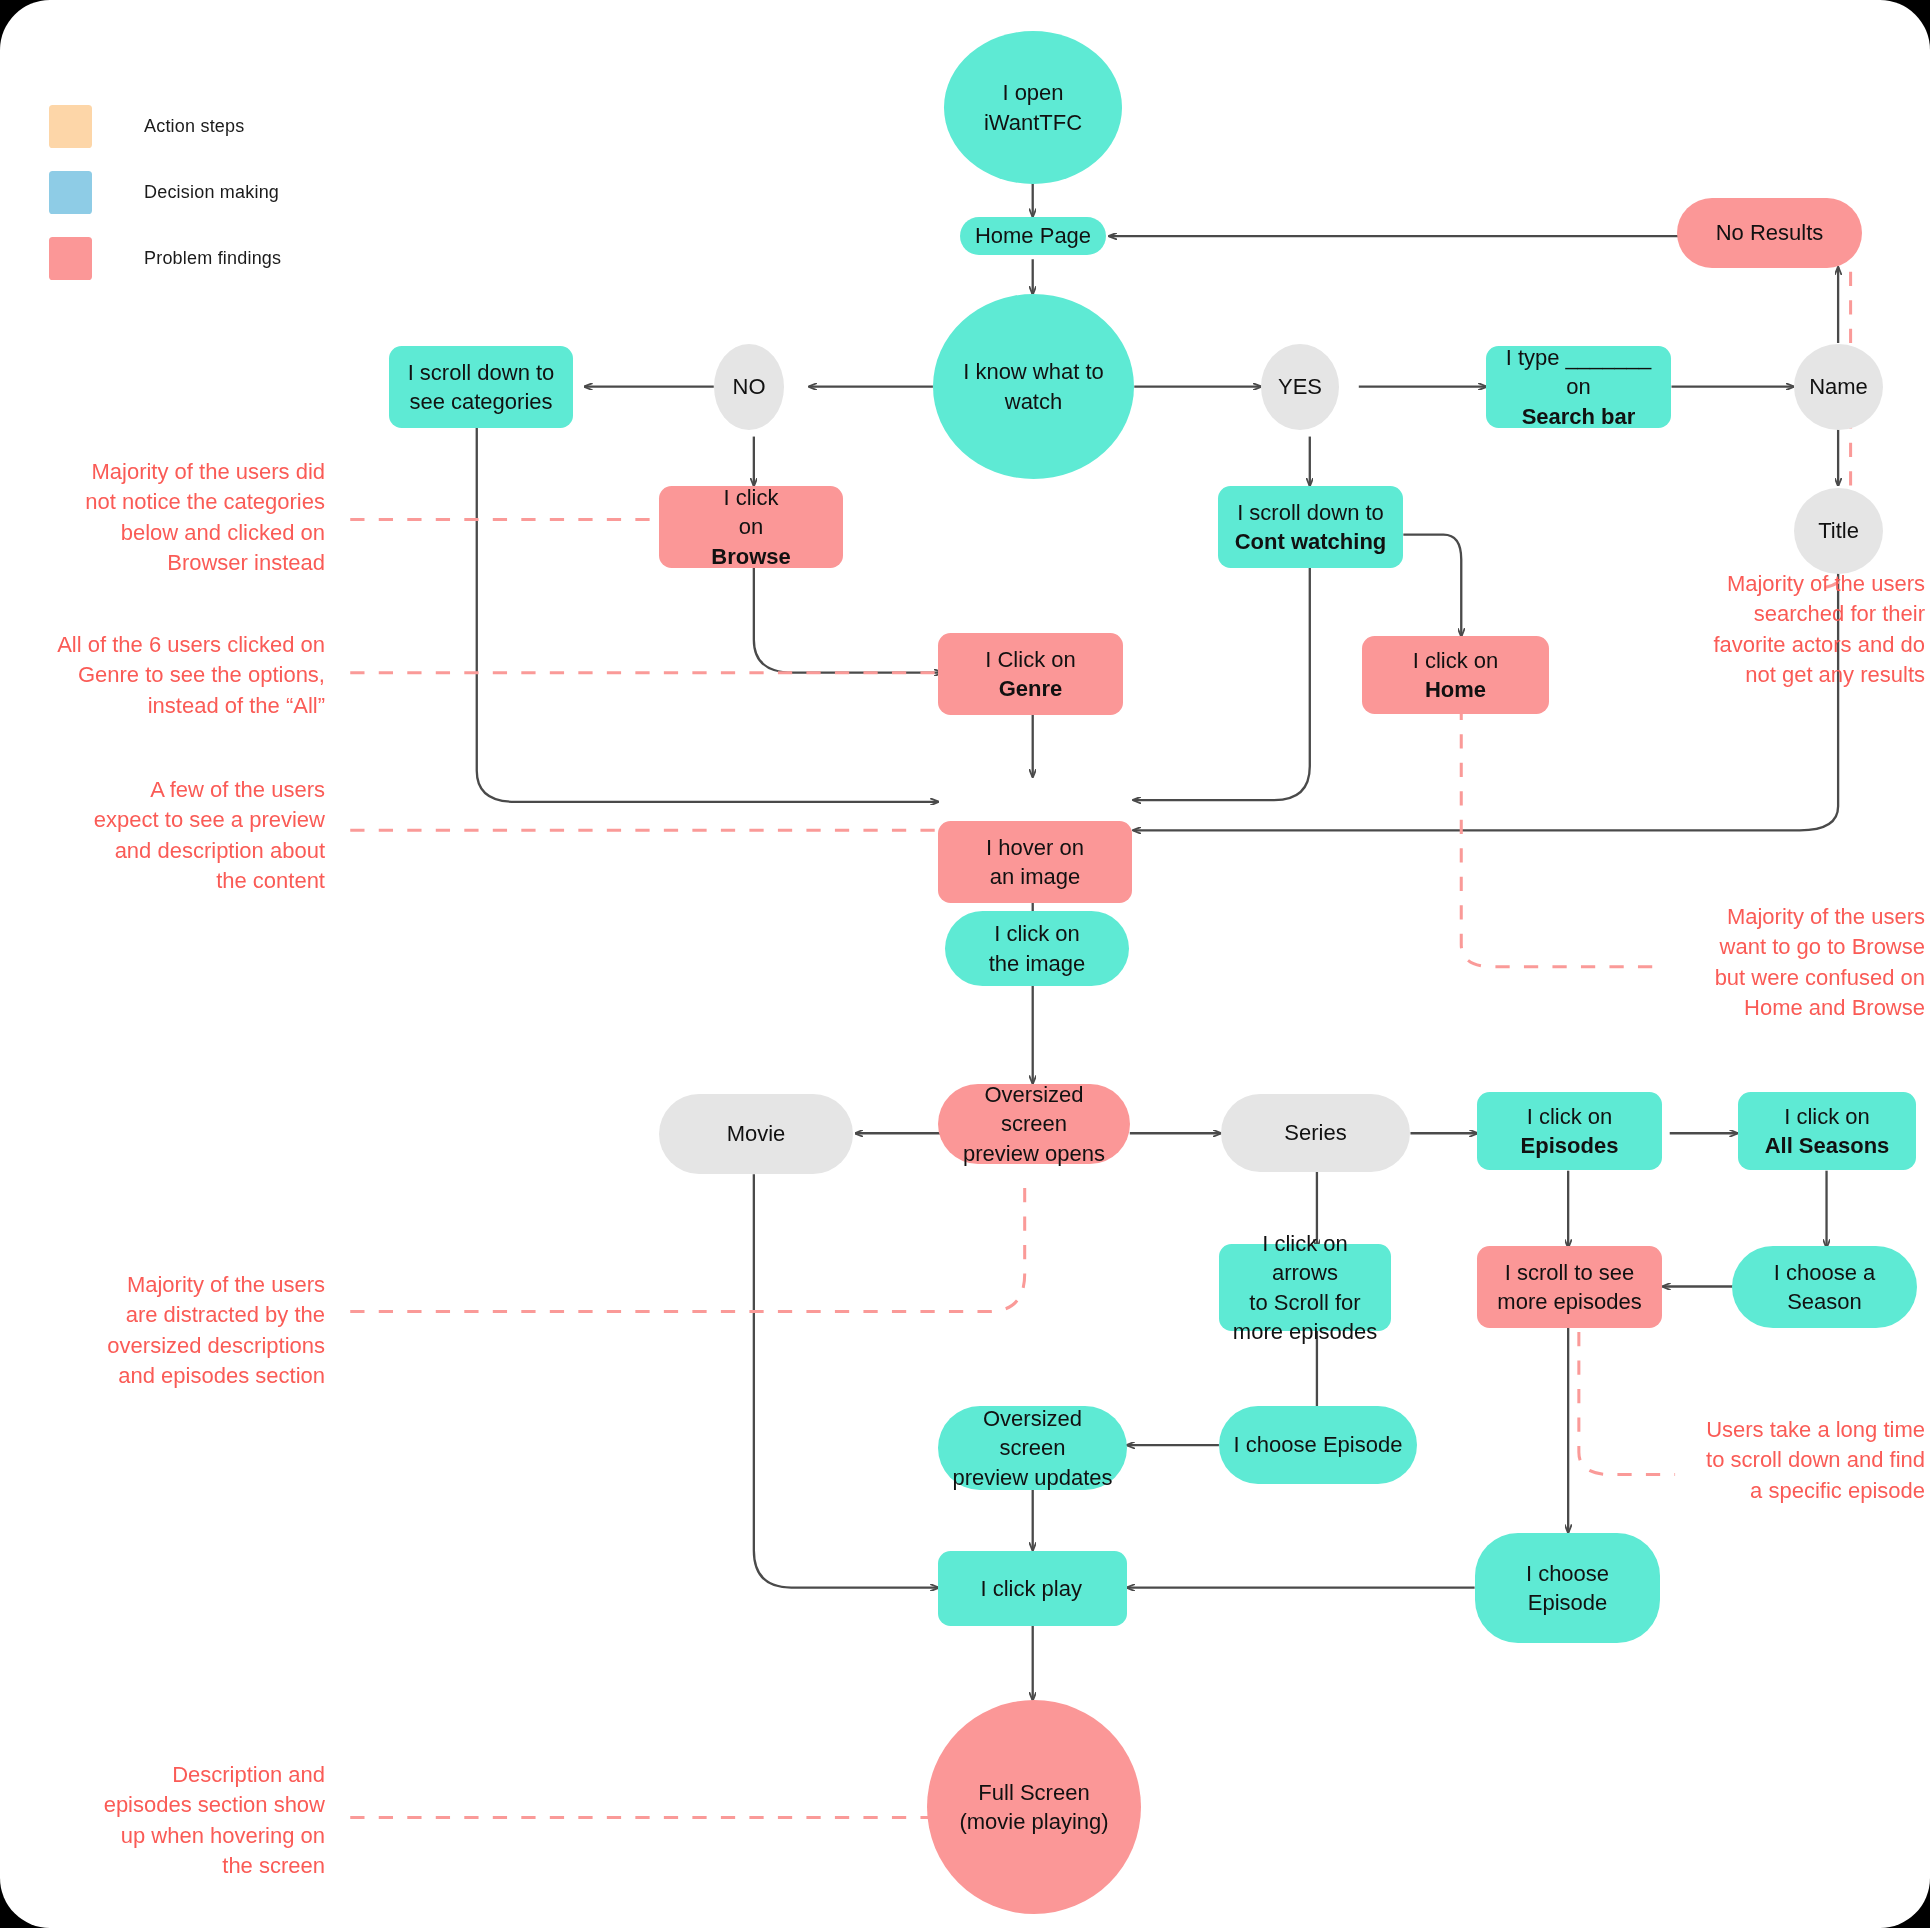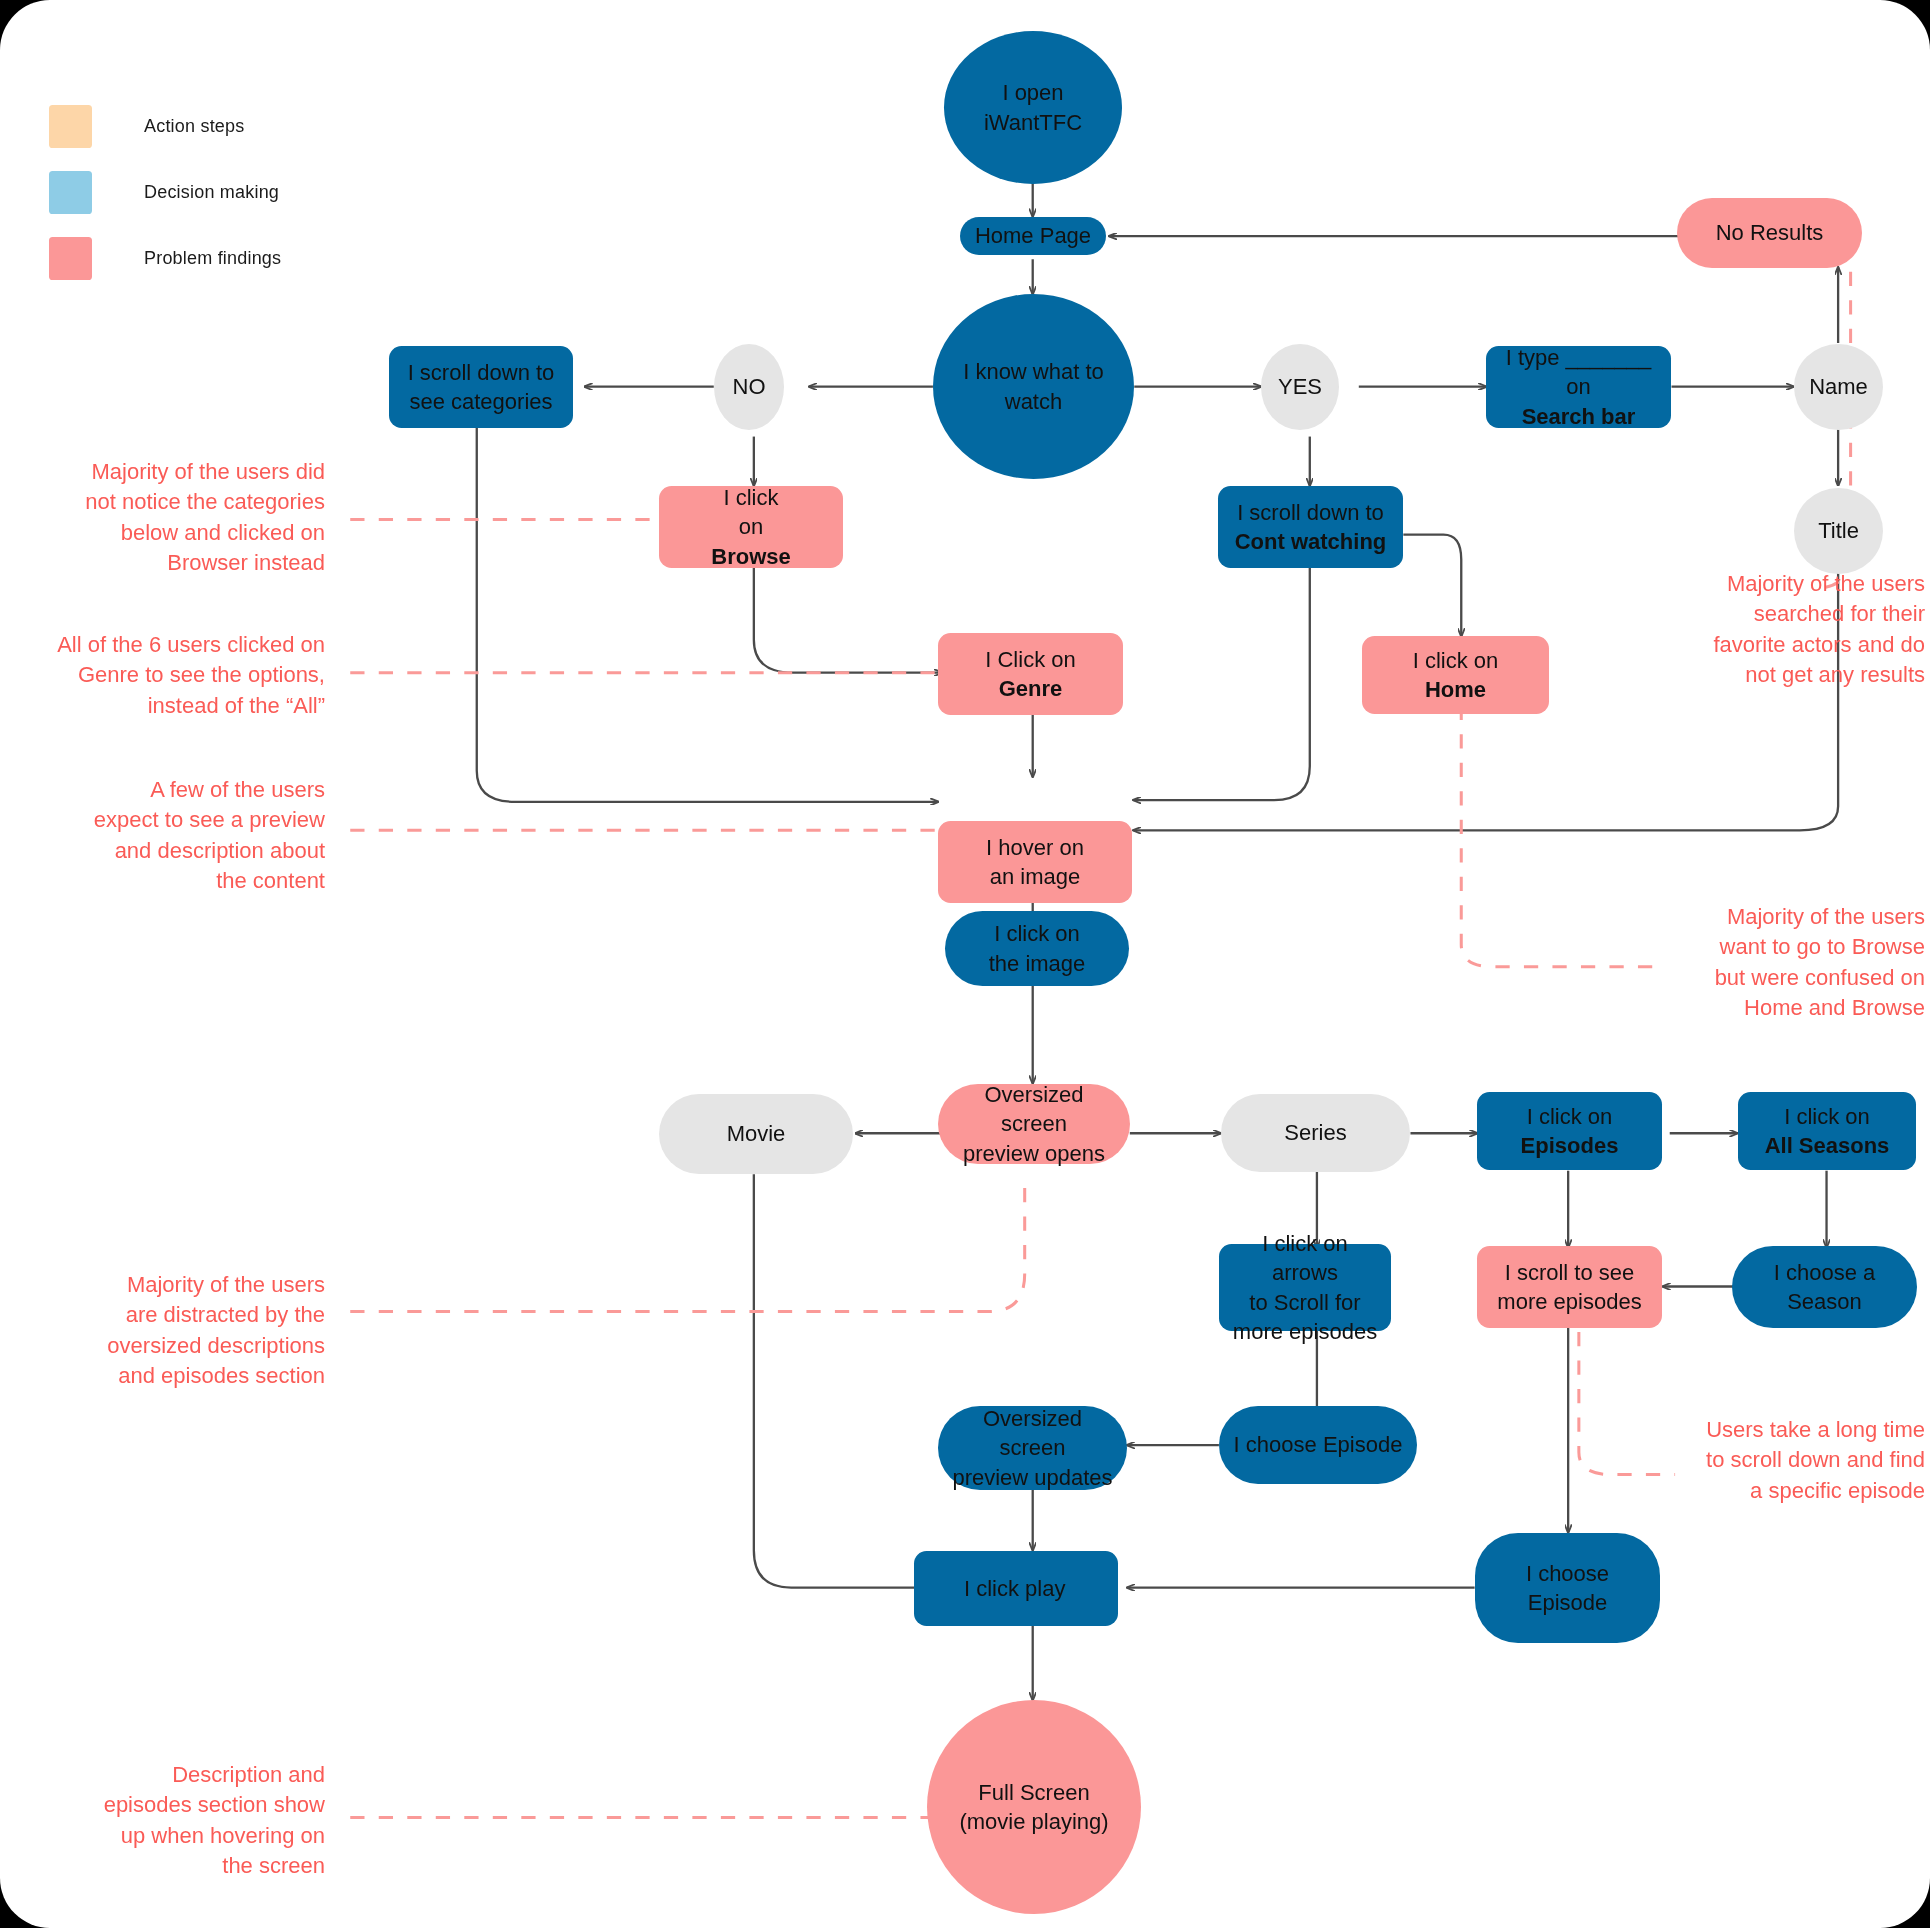--- a/index.html
+++ b/index.html
@@ -8,21 +8,21 @@
   svg#edges{position:absolute;left:0;top:0;width:1930px;height:1928px;pointer-events:none;}
 
   .legend{position:absolute;left:49px;top:100px;}
   .legend-row{display:flex;align-items:center;height:52px;margin-bottom:14.3px;}
   .swatch{width:43px;height:43px;border-radius:3.6px;}
   .legend-label{margin-left:52px;font-size:18px;color:#1b1b1b;letter-spacing:0.2px;white-space:nowrap;}
 
   .node{position:absolute;display:flex;align-items:center;justify-content:center;text-align:center;
         color:#111;font-size:22px;line-height:1.32;box-sizing:border-box;padding:5.3px 10.7px;}
   .node span{display:block;}
-  .n-action{background:#0369a1;}
+  .n-action{background:#5eead4;}
   .n-decision{background:#e5e5e5;}
   .n-problem{background:#fb9797;}
   .r-rect{border-radius:12.5px;}
   .r-pill{border-radius:43px;}
   .r-circle{border-radius:50%;}
   .r-ellipse{border-radius:50%;}
   .bold{font-weight:bold;}
 
   .annot{position:absolute;color:#fa5b56;font-size:22px;line-height:1.38;text-align:right;white-space:pre-line;}
   .annot.left{text-align:right;}
@@ -299,21 +299,21 @@
     <div>
         <span>Oversized screen</span>
         <span>preview updates</span>
       </div>
   </div>
 
   <div class="node n-action r-pill" style="left:1475px;top:1533px;width:185px;height:110px;">
     <span>I choose Episode</span>
   </div>
 
-  <div class="node n-action r-rect" style="left:914px;top:1551px;width:204px;height:75px;padding-left:8px;">
+  <div class="node n-action r-rect" style="left:938px;top:1551px;width:189px;height:75px;padding-left:8px;">
     <span>I click play</span>
   </div>
 
   <div class="node n-problem r-circle" style="left:927px;top:1700px;width:214px;height:214px;">
     <div>
         <span>Full Screen</span>
         <span>(movie playing)</span>
       </div>
   </div>
 

